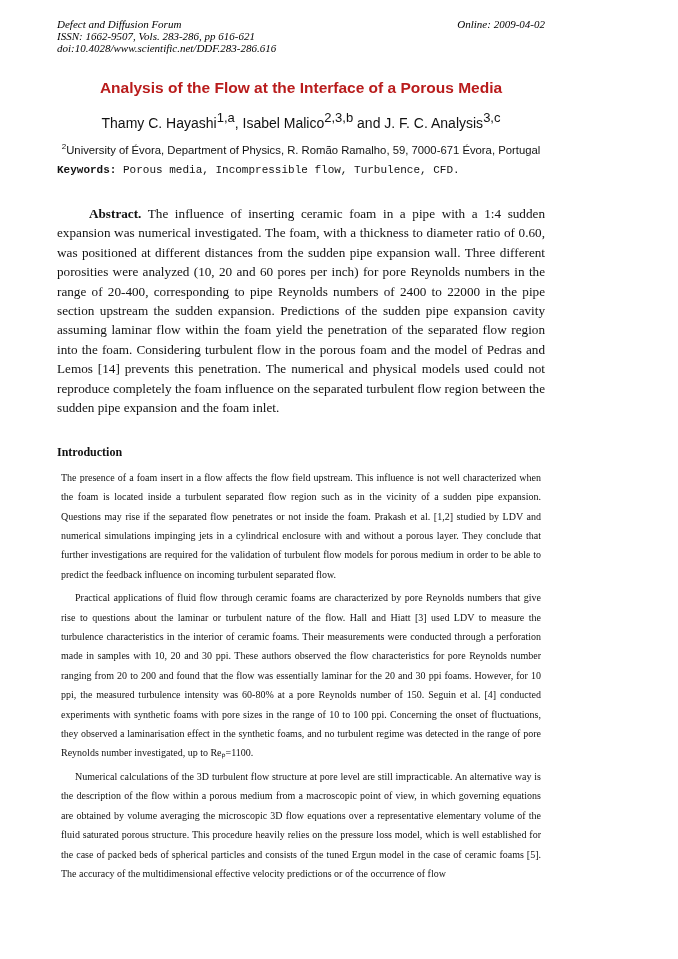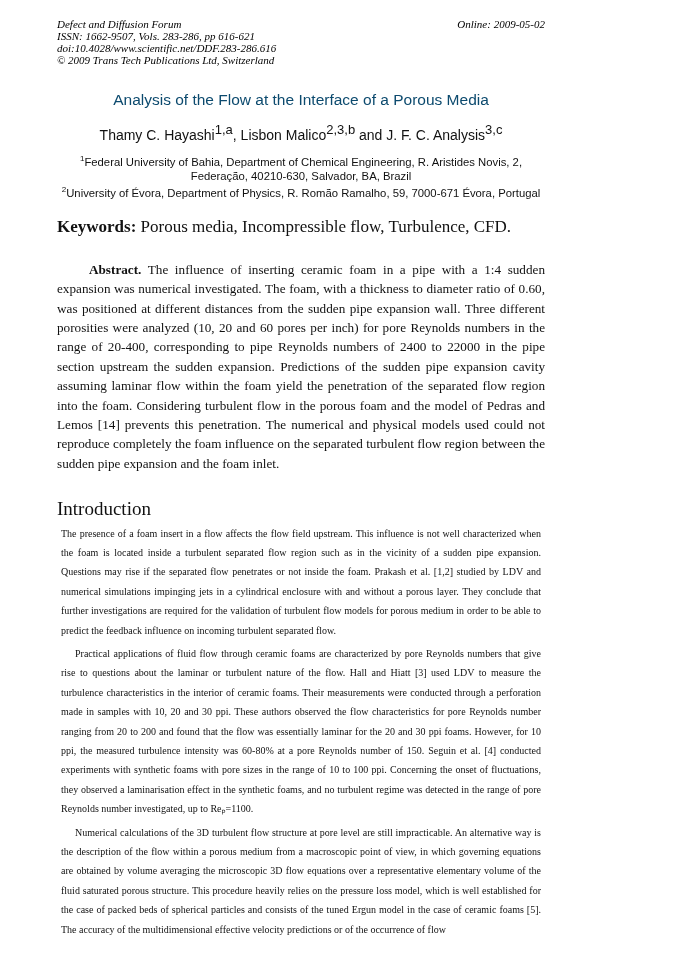--- a/index.html
+++ b/index.html
@@ -25,24 +25,24 @@
     line-height:12px;
     color:#000;
   }
   .hdr .left div{white-space:nowrap;}
   .hdr .right{white-space:nowrap;}
   
   .title{
     margin-top:24px;
     text-align:center;
     font-family:"Liberation Sans", sans-serif;
-    font-weight:normal;
+    font-weight:bold;
     font-size:15.5px;
     line-height:19px;
-    color:#0c4a6e;
+    color:#b91c1c;
   }
   .authors{
     margin-top:12px;
     text-align:center;
     font-family:"Liberation Sans", sans-serif;
     font-size:14px;
     line-height:18px;
   }
   .authors sup{font-size:13px;}
   .affils{
@@ -57,38 +57,38 @@
   .emails{
     margin-top:14px;
     text-align:center;
     font-family:"Liberation Sans", sans-serif;
     font-size:11.3px;
     line-height:14px;
   }
   .emails sup{font-size:8px;}
   
   .keywords{
-    margin-top:18px;
-    font-family:Liberation Serif, serif;
-    font-size:17px;
+    margin-top:6px;
+    font-family:Liberation Mono, monospace;
+    font-size:11px;
     line-height:15px;
   }
   .keywords b{font-weight:bold;}
   
   .abstract{
     margin-top:26px;
     font-size:13.2px;
     line-height:19.4px;
     text-align:justify;
   }
   .abstract b{font-weight:bold;margin-left:32px;}
   .sect-heading{
     margin-top:26px;
-    font-size:19px;
-    font-weight:normal;
+    font-size:12px;
+    font-weight:bold;
     line-height:19.4px;
   }
   .body p{
     margin:4px;
     font-size:10px;
     line-height:19.4px;
     text-align:justify;
   }
   .body p.first{margin-top:5px;}
   .body p.indent{text-indent:14px;}
@@ -96,33 +96,31 @@
 </head>
 <body>
 
 <div class="page">
 
   <div class="hdr">
     <div class="left">
       <div>Defect and Diffusion Forum</div>
       <div>ISSN: 1662-9507, Vols. 283-286, pp 616-621</div>
       <div>doi:10.4028/www.scientific.net/DDF.283-286.616</div>
-      <div>© 2009 Trans Tech Publications Ltd, Switzerland</div>
     </div>
-    <div class="right">Online: 2009-05-02</div>
+    <div class="right">Online: 2009-04-02</div>
   </div>
 
   <div class="title">Analysis of the Flow at the Interface of a Porous Media</div>
 
   <div class="authors">
-    <span>Thamy C. Hayashi</span><sup>1,a</sup><span>, Lisbon Malico</span><sup>2,3,b</sup><span> and J. F. C. Analysis</span><sup>3,c</sup>
+    <span>Thamy C. Hayashi</span><sup>1,a</sup><span>, Isabel Malico</span><sup>2,3,b</sup><span> and J. F. C. Analysis</span><sup>3,c</sup>
   </div>
 
   <div class="affils">
-    <div><sup>1</sup><span>Federal University of Bahia, Department of Chemical Engineering, R. Aristides Novis, 2, Federação, 40210-630, Salvador, BA, Brazil</span></div>
     <div><sup>2</sup><span>University of Évora, Department of Physics, R. Romão Ramalho, 59, 7000-671 Évora, Portugal</span></div>
   </div>
 
 
   <div class="keywords">
     <b>Keywords:</b><span> Porous media, Incompressible flow, Turbulence, CFD.</span>
   </div>
 
   <div class="abstract">
     <b>Abstract.</b><span> The influence of inserting ceramic foam in a pipe with a 1:4 sudden expansion was numerical investigated. The foam, with a thickness to diameter ratio of 0.60, was positioned at different distances from the sudden pipe expansion wall. Three different porosities were analyzed (10, 20 and 60 pores per inch) for pore Reynolds numbers in the range of 20-400, corresponding to pipe Reynolds numbers of 2400 to 22000 in the pipe section upstream the sudden expansion. Predictions of the sudden pipe expansion cavity assuming laminar flow within the foam yield the penetration of the separated flow region into the foam. Considering turbulent flow in the porous foam and the model of Pedras and Lemos [14] prevents this penetration. The numerical and physical models used could not reproduce completely the foam influence on the separated turbulent flow region between the sudden pipe expansion and the foam inlet.</span>

